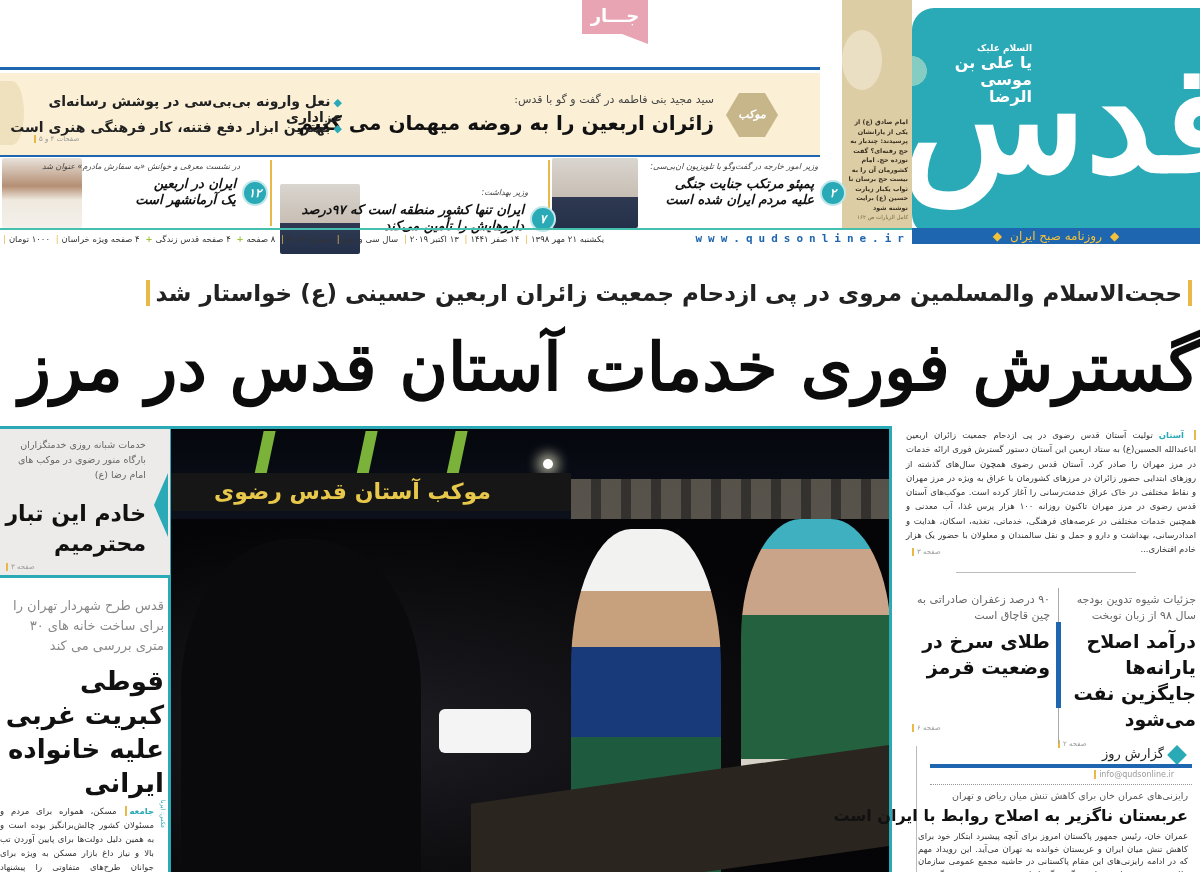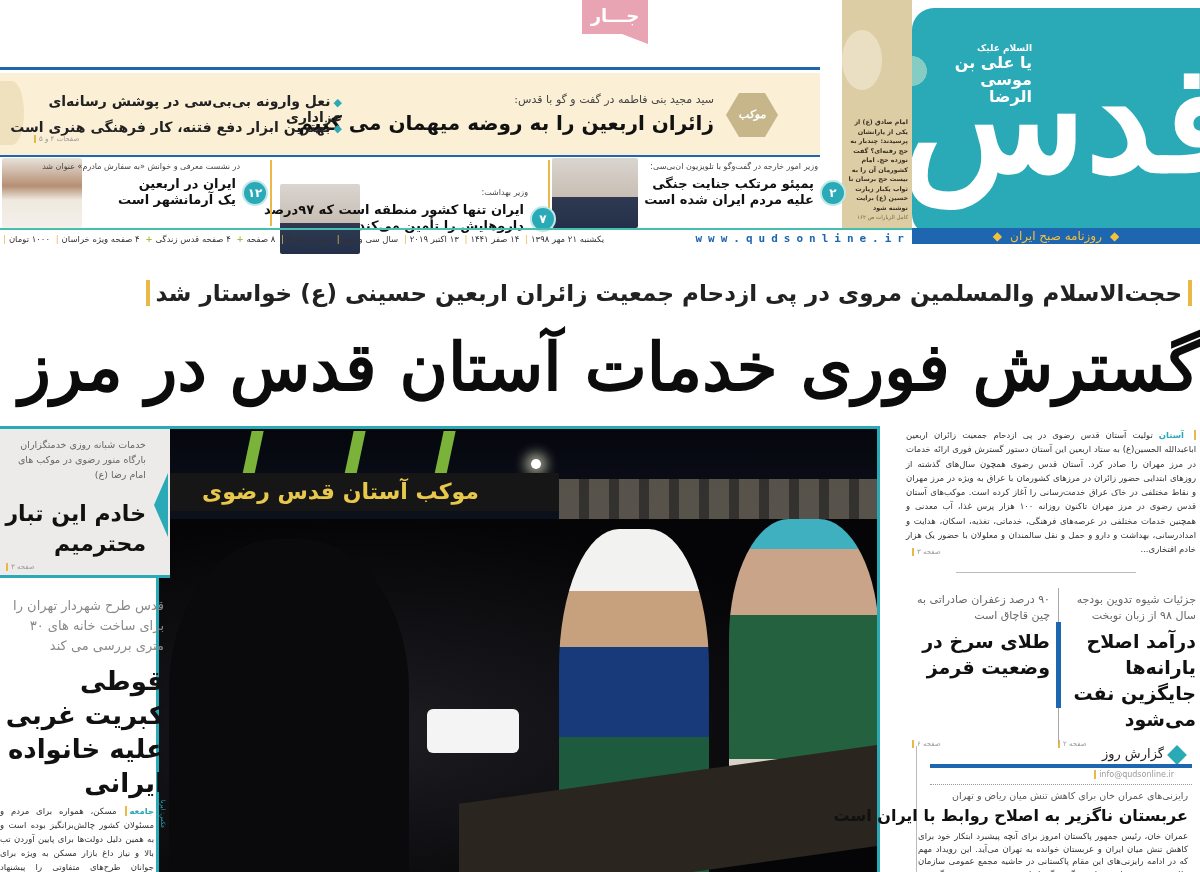--- a/index.html
+++ b/index.html
@@ -78,21 +78,21 @@
   .mokeb .kicker { position: absolute; right: 106px; top: 20px; font-size: 11px; color: #444; }
   .mokeb .head { position: absolute; right: 106px; top: 38px; font-size: 20px; font-weight: bold; color: #111; }
   .mokeb .bullet { position: absolute; right: 478px; font-size: 14px; font-weight: bold; color: #222; }
   .mokeb .bullet::before { content: "◆"; color: #2aa9b6; margin-left: 3px; font-size: 11px; }
   .mokeb .b1 { top: 20px; }
   .mokeb .b2 { top: 46px; }
   .mokeb .pg { position: absolute; left: 34px; top: 62px; font-size: 7px; color: #999; border-left: 2px solid #e9b846; padding-left: 3px; }
   .mid-rule { position: absolute; left: 0; top: 155px; width: 820px; height: 2px; background: #1f66b0; }
 
   
-  .teaser { position: absolute; top: 158px; height: 70px; }
+  .teaser { position: absolute; top: 158px; height: 70px; font-style: italic; }
   .teaser .photo {
     position: absolute; top: 0; height: 70px;
     background: linear-gradient(180deg, #d9d5cf 0%, #c8beb4 55%, #2f3a52 56%, #243049 100%);
     border-radius: 2px;
   }
   .teaser .num {
     position: absolute; width: 26px; height: 26px; border-radius: 50%;
     background: #2aa9b6; border: 2px solid #bfe7ea; color: #fff; font-weight: bold;
     font-size: 12px; line-height: 22px; text-align: center; top: 22px;
   }
@@ -106,21 +106,21 @@
   .info-strip .website { position: absolute; right: 0; top: 0; font-size: 11px; letter-spacing: 6px; color: #1f66b0; font-weight: bold; font-family: "DejaVu Sans Mono", monospace; direction: ltr; }
   .info-strip .details { position: absolute; left: 0; top: 0; white-space: nowrap; }
   .info-strip .details .s { color: #e9b846; padding: 0 3px; }
   .info-strip .details .p { color: #9ac43b; font-weight: bold; padding: 0 3px; }
 
   
   .supra { position: absolute; right: 8px; top: 280px; font-size: 23px; font-weight: bold; color: #222; white-space: nowrap; border-right: 4px solid #e9b846; border-left: 4px solid #e9b846; padding: 0 6px; }
   .main-head { position: absolute; left: 0; right: 0; top: 322px; text-align: center; font-family: "DejaVu Serif", serif; font-weight: bold; font-size: 66px; line-height: 90px; color: #0c0c0c; letter-spacing: -1px; white-space: nowrap; }
 
   
-  .photo-frame { position: absolute; left: 156px; top: 426px; width: 724px; height: 446px; border: 3px solid #2aa9b6; border-bottom: none; background: #6d28d9; overflow: hidden; }
+  .photo-frame { position: absolute; left: 168px; top: 426px; width: 724px; height: 446px; border: 3px solid #2aa9b6; border-bottom: none; background: #6d28d9; overflow: hidden; }
   .photo-frame .sky { position: absolute; left: 0; top: 0; width: 100%; height: 160px; background: linear-gradient(180deg,#05070d,#121826); }
   .photo-frame .banner { position: absolute; left: 0; top: 44px; width: 400px; height: 38px; background: #161616; color: #e8c84a; font-weight: bold; font-size: 22px; line-height: 38px; text-align: right; padding-right: 80px; white-space: nowrap; }
   .photo-frame .flag { position: absolute; top: 2px; width: 12px; height: 44px; background: #7bb33a; transform: skewX(-12deg); }
   .photo-frame .arcade { position: absolute; left: 400px; top: 50px; width: 324px; height: 60px; background: repeating-linear-gradient(90deg,#6a6458 0 20px,#3e3a34 20px 30px); opacity: .8; }
   .photo-frame .lamp { position: absolute; left: 372px; top: 30px; width: 10px; height: 10px; border-radius: 50%; background: #fff; box-shadow: 0 0 12px 6px rgba(255,255,220,.6); }
   .photo-frame .crowd { position: absolute; left: 0; top: 90px; width: 100%; height: 356px; background: radial-gradient(ellipse at 30% 60%,#1d1d22,#050507 70%); }
   .photo-frame .woman { position: absolute; left: 10px; top: 110px; width: 240px; height: 336px; background: #0a0a0c; border-radius: 45% 45% 0 0; }
   .photo-frame .cleric { position: absolute; left: 400px; top: 100px; width: 150px; height: 346px; background: linear-gradient(180deg,#f2f2f0 0 18%,#c7a07d 18% 34%,#183a7a 34% 60%,#1e5b3e 60%); border-radius: 40% 40% 0 0; }
   .photo-frame .elder { position: absolute; left: 570px; top: 90px; width: 150px; height: 300px; background: linear-gradient(180deg,#3fb0bf 0 10%,#c9a489 10% 32%,#23613f 32% 80%,#d8d3c8 80%); border-radius: 40% 40% 0 0; }
   .photo-frame .box { position: absolute; left: 268px; top: 280px; width: 92px; height: 44px; background: #f4f4f4; border-radius: 6px; }
@@ -297,21 +297,21 @@
   <div class="brief" style="right:4px;">
     <div class="k">جزئیات شیوه تدوین بودجه سال ۹۸ از زبان نوبخت</div>
     <div class="h">درآمد اصلاح یارانه‌ها جایگزین نفت می‌شود</div>
     <div class="pg" style="left:4px;top:148px;">صفحه ۲</div>
   </div>
   <div class="brief-divider"></div>
   <div class="brief-blue"></div>
   <div class="brief" style="left:4px;">
     <div class="k">۹۰ درصد زعفران صادراتی به چین قاچاق است</div>
     <div class="h">طلای سرخ در وضعیت قرمز</div>
-    <div class="pg" style="left:4px;top:148px;">صفحه ۶</div>
+    <div class="pg" style="left:4px;top:132px;">صفحه ۶</div>
   </div>
 
   <div class="report">
     <div class="diamond"></div>
     <div class="title">گزارش روز</div>
     <div class="bar"></div>
     <div class="mail">info@qudsonline.ir</div>
     <div class="dots"></div>
     <div class="k">رایزنی‌های عمران خان برای کاهش تنش میان ریاض و تهران</div>
     <div class="h">عربستان ناگزیر به اصلاح روابط با ایران است</div>

